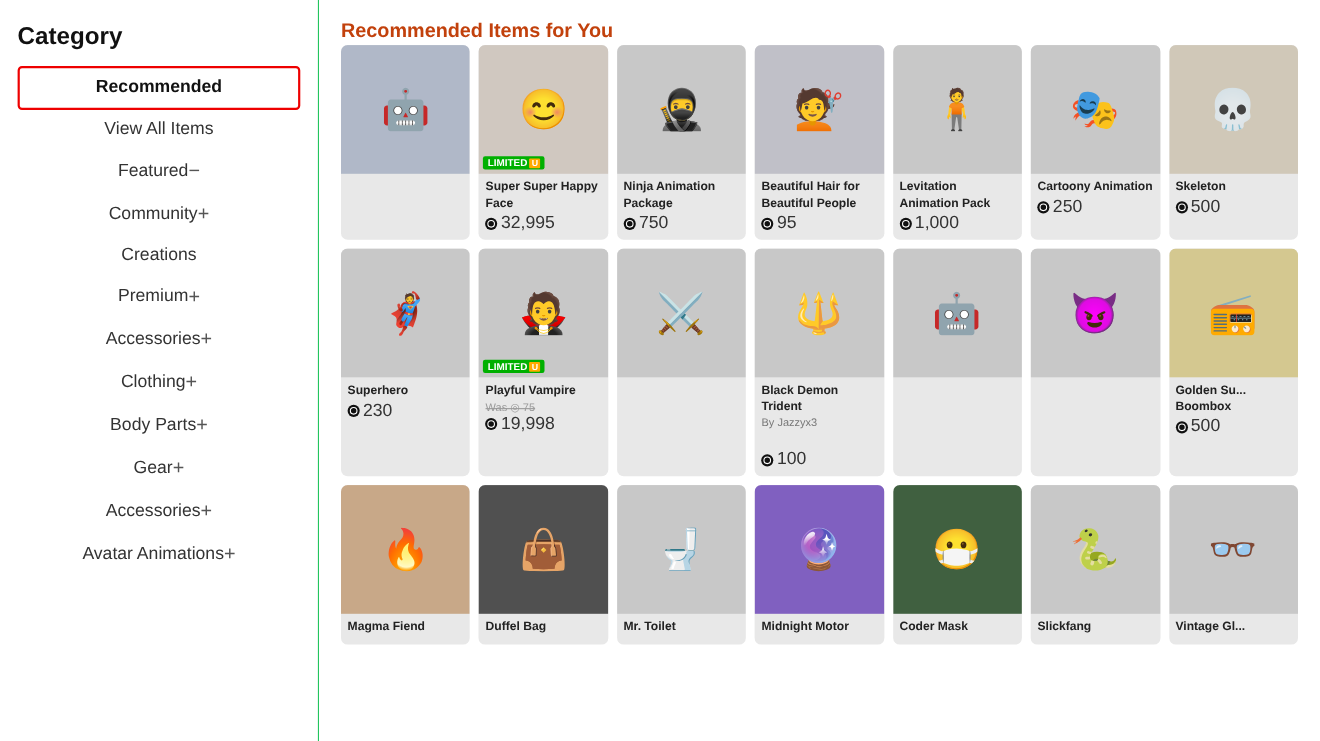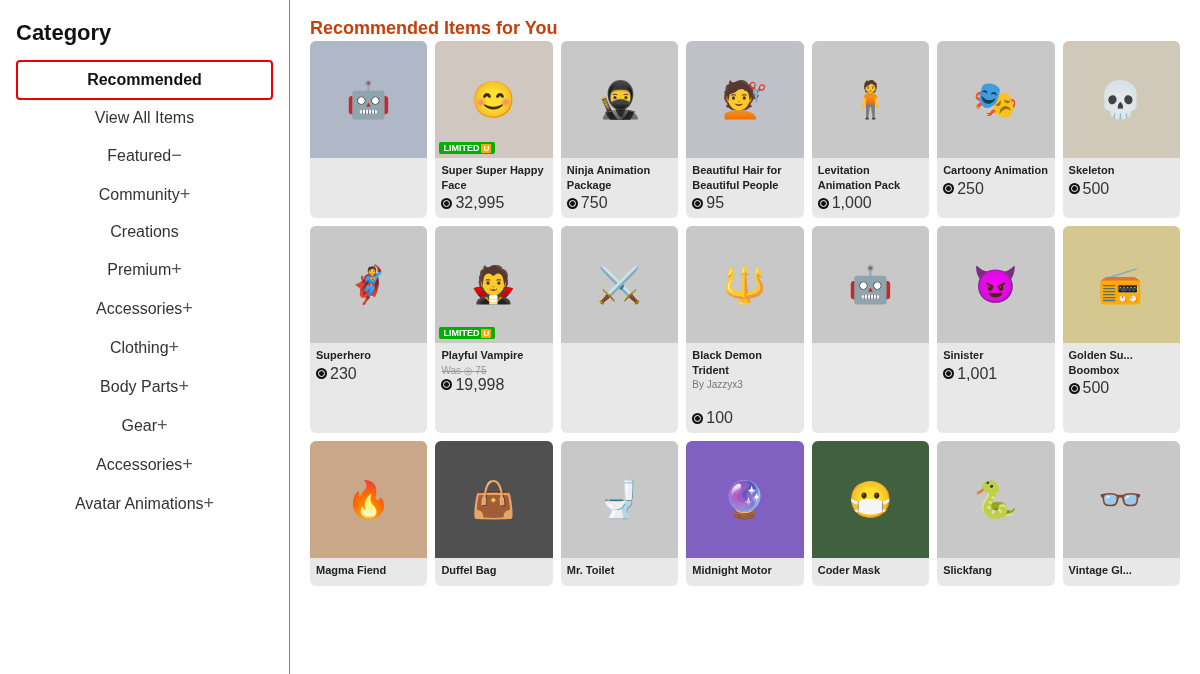--- a/index.html
+++ b/index.html
@@ -348,27 +348,20 @@
         </div>
         <div class="item-card">
           <div class="item-image" style="background: rgb(200, 200, 200);">
             <span class="item-emoji">🤖</span>
           </div>
         </div>
         <div class="item-card">
           <div class="item-image" style="background: rgb(200, 200, 200);">
             <span class="item-emoji">😈</span>
           </div>
-          <div class="item-info">
-            <div class="item-name">Sinister</div>
-            <div class="item-price">
-              <span class="robux-icon"></span>
-              <span>1,001</span>
-            </div>
-          </div>
         </div>
         <div class="item-card">
           <div class="item-image" style="background: rgb(212, 200, 144);">
             <span class="item-emoji">📻</span>
           </div>
           <div class="item-info">
             <div class="item-name">Golden Su... Boombox</div>
             <div class="item-price">
               <span class="robux-icon"></span>
               <span>500</span>

